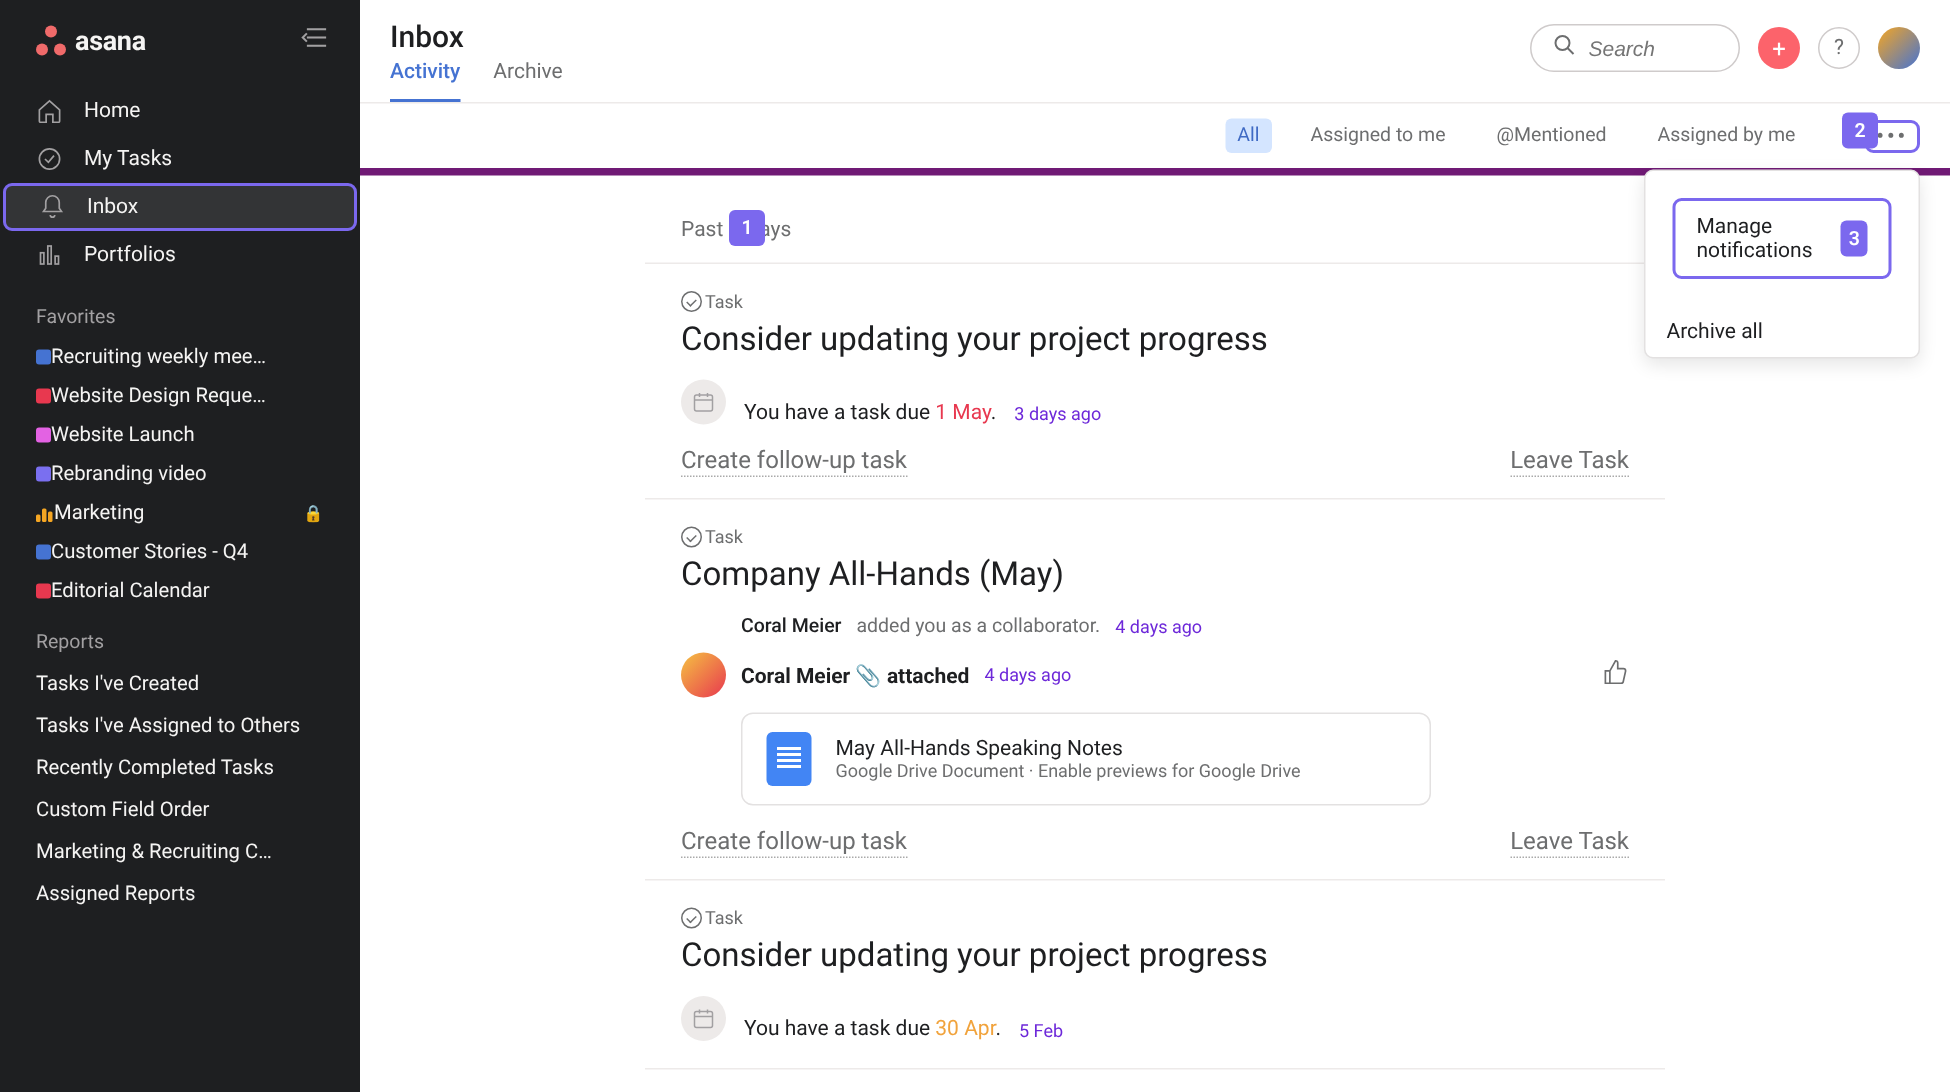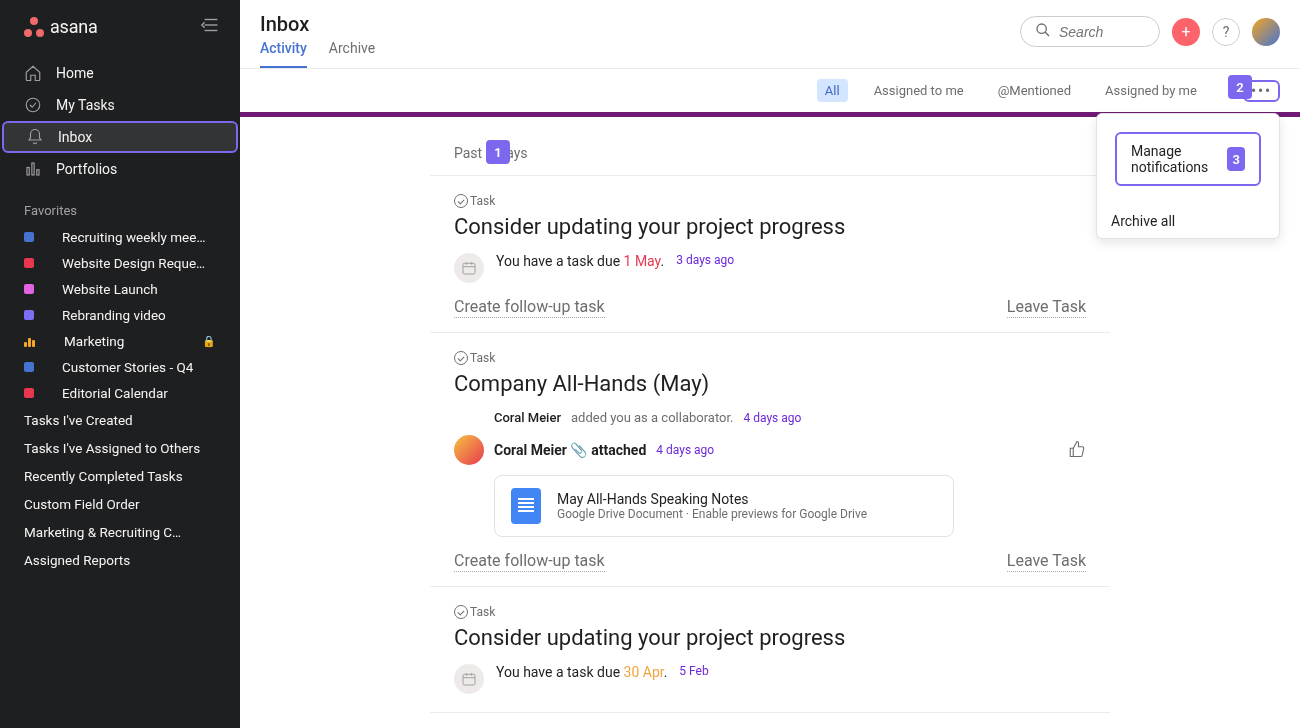--- a/index.html
+++ b/index.html
@@ -7,28 +7,28 @@
   .app { display: flex; width: 100%; height: 100%; }
   
   .sidebar { width: 240px; background: #1e1f21; color: #f5f4f3; flex-shrink: 0; display: flex; flex-direction: column; }
   .sidebar-header { display: flex; align-items: center; justify-content: space-between; padding: 14px 18px 14px 24px; }
   .logo-wrap { display: flex; align-items: center; gap: 6px; }
   .logo-dots { width: 20px; height: 20px; position: relative; }
   .logo-dots span { position: absolute; width: 8px; height: 8px; border-radius: 50%; background: #f06a6a; }
   .logo-dots .d1 { top: 0; left: 6px; }
   .logo-dots .d2 { bottom: 0; left: 0; }
   .logo-dots .d3 { bottom: 0; right: 0; }
-  .logo-text { font-size: 18px; font-weight: 400; letter-spacing: -0.2px; }
+  .logo-text { font-size: 18px; font-weight: 700; letter-spacing: -0.2px; }
   .collapse-btn { color: #a2a0a2; cursor: pointer; }
   .nav-section { padding: 4px 0; }
   .nav-item { display: flex; align-items: center; gap: 14px; padding: 7px 24px; cursor: pointer; color: #f5f4f3; font-size: 14px; }
   .nav-item.active { background: #333436; border: 2px solid #7b68ee; border-radius: 6px; margin: 0 2px; padding: 5px 22px;}
   .nav-icon { width: 18px; height: 18px; display: inline-flex; align-items: center; justify-content: center; color: #a2a0a2; }
   .section-title { font-size: 13px; color: #a2a0a2; padding: 14px 24px 6px; }
-  .fav-item { display: flex; align-items: center; gap: 28px; padding: 5px 24px; cursor: pointer; white-space: nowrap; overflow: hidden; text-overflow: ellipsis; }
+  .fav-item { display: flex; align-items: center; gap: 0; padding: 5px 24px; cursor: pointer; white-space: nowrap; overflow: hidden; text-overflow: ellipsis; }
   .fav-dot { width: 10px; height: 10px; border-radius: 2px; flex-shrink: 0; }
   .fav-bars { width: 12px; height: 12px; display: inline-flex; align-items: flex-end; gap: 1px; }
   .fav-bars span { width: 3px; background: #f5a623; border-radius: 1px; }
   .fav-label { white-space: nowrap; overflow: hidden; text-overflow: ellipsis; flex: 1; font-size: 13.5px; }
   .lock-icon { color: #6a696a; font-size: 11px; }
   .show-more { color: #a2a0a2; font-size: 12px; padding: 6px 24px; cursor: pointer; }
   .report-item { padding: 6px 24px; cursor: pointer; font-size: 13.5px; white-space: nowrap; overflow: hidden; text-overflow: ellipsis; }
   
   .main { flex: 1; display: flex; flex-direction: column; background: #fff; position: relative; }
   .topbar { display: flex; align-items: flex-start; padding: 12px 20px 0 20px; border-bottom: 1px solid #edeae9; }
@@ -57,21 +57,21 @@
   .dropdown-item.hl { border: 2px solid #7b68ee; border-radius: 6px; margin: 18px; }
   
   .feed-wrap { flex: 1; overflow-y: auto; background: #fff; padding: 0; }
   .feed { width: 680px; margin: 0 auto; padding-top: 20px;}
   .section-header { color: #6d6e6f; font-size: 14px; padding: 8px 24px 14px; border-bottom: 1px solid #edeae9; margin-bottom: 0; }
   .card { border-bottom: 1px solid #edeae9; padding: 18px 24px 14px; }
   .card-type { display: flex; align-items: flex-start; gap: 2px; color: #6d6e6f; font-size: 12px; margin-bottom: 6px;}
   .task-check { width: 14px; height: 14px; border: 1.5px solid #6d6e6f; border-radius: 50%; display: inline-flex; align-items: center; justify-content: center; }
   .task-check::after { content: ""; width: 5px; height: 3px; border-left: 1.5px solid #6d6e6f; border-bottom: 1.5px solid #6d6e6f; transform: rotate(-45deg); margin-top: -1px; }
   .card-title { font-size: 22px; font-weight: 400; margin-bottom: 14px; }
-  .meta-row { display: flex; align-items: flex-start; gap: 12px; margin-bottom: 4px; }
+  .meta-row { display: flex; align-items: flex-end; gap: 12px; margin-bottom: 4px; }
   .meta-avatar { width: 30px; height: 30px; border-radius: 50%; background: #edeae9; display: flex; align-items: center; justify-content: center; color: #a2a0a2; font-size: 14px; }
   .meta-text { font-size: 14px; }
   .due-date { color: #e8384f; }
   .due-date.orange { color: #f1a33c; }
   .meta-time { color: #6d28d9; font-size: 12px; }
   .card-footer { display: flex; justify-content: space-between; margin-top: 14px; font-size: 16px; }
   .link-underline { color: #6d6e6f; border-bottom: 1px dotted #aaa; cursor: pointer; padding-bottom: 1px;}
   .collab-row { display: flex; align-items: center; gap: 10px; margin-left: 40px; font-size: 13px; color: #6d6e6f; margin-bottom: 10px; }
   .collab-row .name { color: #1e1f21; font-weight: 500; }
   .attach-row { display: flex; align-items: center; gap: 10px; margin-bottom: 10px; }
@@ -180,20 +180,21 @@
       <div class="fav-item">
           <span class="fav-dot" style="background:#4573d2"></span>
           <span class="fav-label">Customer Stories - Q4</span>
         </div>
       <div class="fav-item">
           <span class="fav-dot" style="background:#e8384f"></span>
           <span class="fav-label">Editorial Calendar</span>
         </div>
     </div>
 
+    <div class="section-title">Reports</div>
     <div>
       <div class="report-item">Tasks I've Created</div>
       <div class="report-item">Tasks I've Assigned to Others</div>
       <div class="report-item">Recently Completed Tasks</div>
       <div class="report-item">Custom Field Order</div>
       <div class="report-item">Marketing &amp; Recruiting C…</div>
       <div class="report-item">Assigned Reports</div>
     </div>
   </aside>
 

